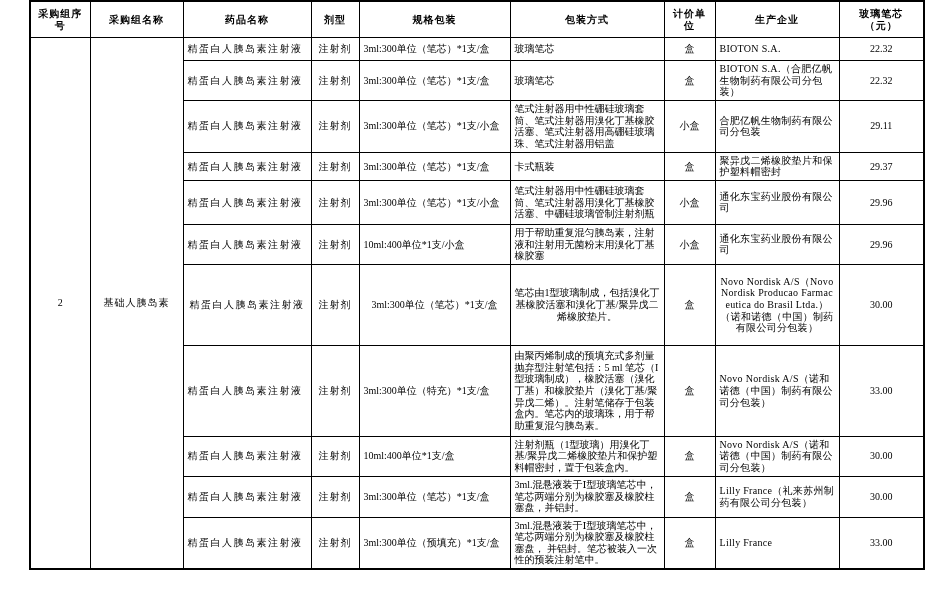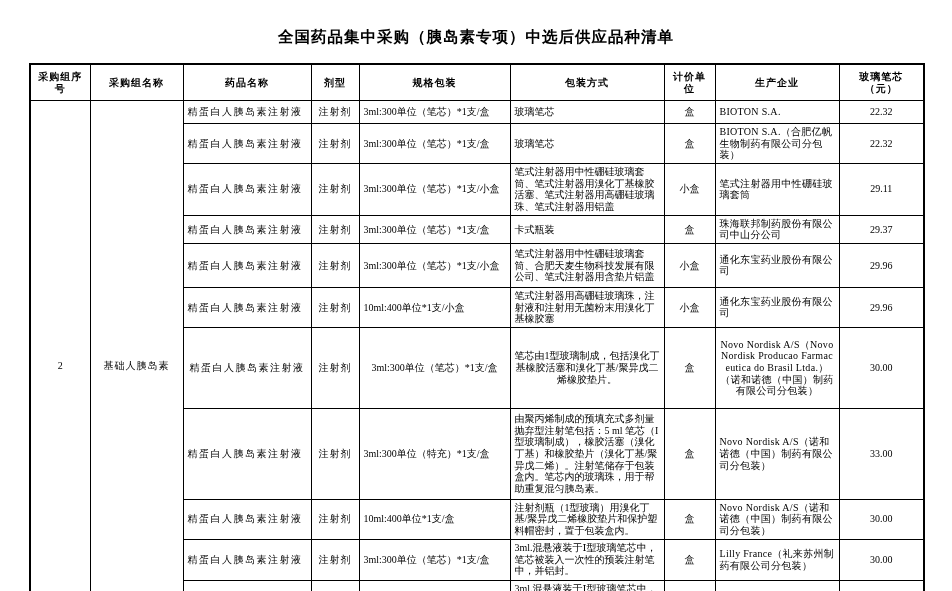--- a/index.html
+++ b/index.html
@@ -74,21 +74,20 @@
   tbody tr:nth-child(7)  td { height: 76px; text-align: center; }
   tbody tr:nth-child(8)  td { height: 86px; }
   tbody tr:nth-child(9)  td { height: 33px; }
   tbody tr:nth-child(10) td { height: 36px; }
   tbody tr:nth-child(11) td { height: 45px; }
 </style>
 </head>
 <body>
 
 <div class="page">
-  <h1 class="doc-title">全国药品集中采购（胰岛素专项）中选后供应品种清单</h1>
 
   <table class="listing">
     <colgroup>
       <col class="c-serial">
       <col class="c-group">
       <col class="c-drug">
       <col class="c-form">
       <col class="c-spec">
       <col class="c-packaging">
       <col class="c-unit">
@@ -128,46 +127,46 @@
           <td class="c-unit">盒</td>
           <td class="c-manufacturer">BIOTON S.A.（合肥亿帆生物制药有限公司分包装）</td>
           <td class="c-price">22.32</td>
         </tr>
         <tr>
           <td class="c-drug">精蛋白人胰岛素注射液</td>
           <td class="c-form">注射剂</td>
           <td class="c-spec">3ml:300单位（笔芯）*1支/小盒</td>
           <td class="c-packaging">笔式注射器用中性硼硅玻璃套筒、笔式注射器用溴化丁基橡胶活塞、笔式注射器用高硼硅玻璃珠、笔式注射器用铝盖</td>
           <td class="c-unit">小盒</td>
-          <td class="c-manufacturer">笔式注射器用中性硼硅玻璃套筒</td>
+          <td class="c-manufacturer">合肥亿帆生物制药有限公司分包装</td>
           <td class="c-price">29.11</td>
         </tr>
         <tr>
           <td class="c-drug">精蛋白人胰岛素注射液</td>
           <td class="c-form">注射剂</td>
           <td class="c-spec">3ml:300单位（笔芯）*1支/盒</td>
           <td class="c-packaging">卡式瓶装</td>
           <td class="c-unit">盒</td>
-          <td class="c-manufacturer">珠海联邦制药股份有限公司中山分公司</td>
+          <td class="c-manufacturer">聚异戊二烯橡胶垫片和保护塑料帽密封</td>
           <td class="c-price">29.37</td>
         </tr>
         <tr>
           <td class="c-drug">精蛋白人胰岛素注射液</td>
           <td class="c-form">注射剂</td>
           <td class="c-spec">3ml:300单位（笔芯）*1支/小盒</td>
-          <td class="c-packaging">笔式注射器用中性硼硅玻璃套筒、合肥天麦生物科技发展有限公司、笔式注射器用含垫片铝盖</td>
+          <td class="c-packaging">笔式注射器用中性硼硅玻璃套筒、笔式注射器用溴化丁基橡胶活塞、中硼硅玻璃管制注射剂瓶</td>
           <td class="c-unit">小盒</td>
           <td class="c-manufacturer">通化东宝药业股份有限公司</td>
           <td class="c-price">29.96</td>
         </tr>
         <tr>
           <td class="c-drug">精蛋白人胰岛素注射液</td>
           <td class="c-form">注射剂</td>
           <td class="c-spec">10ml:400单位*1支/小盒</td>
-          <td class="c-packaging">笔式注射器用高硼硅玻璃珠，注射液和注射用无菌粉末用溴化丁基橡胶塞</td>
+          <td class="c-packaging">用于帮助重复混匀胰岛素，注射液和注射用无菌粉末用溴化丁基橡胶塞</td>
           <td class="c-unit">小盒</td>
           <td class="c-manufacturer">通化东宝药业股份有限公司</td>
           <td class="c-price">29.96</td>
         </tr>
         <tr>
           <td class="c-drug">精蛋白人胰岛素注射液</td>
           <td class="c-form">注射剂</td>
           <td class="c-spec">3ml:300单位（笔芯）*1支/盒</td>
           <td class="c-packaging">笔芯由1型玻璃制成，包括溴化丁基橡胶活塞和溴化丁基/聚异戊二烯橡胶垫片。</td>
           <td class="c-unit">盒</td>
@@ -189,21 +188,21 @@
           <td class="c-spec">10ml:400单位*1支/盒</td>
           <td class="c-packaging">注射剂瓶（1型玻璃）用溴化丁基/聚异戊二烯橡胶垫片和保护塑料帽密封，置于包装盒内。</td>
           <td class="c-unit">盒</td>
           <td class="c-manufacturer">Novo Nordisk A/S（诺和诺德（中国）制药有限公司分包装）</td>
           <td class="c-price">30.00</td>
         </tr>
         <tr>
           <td class="c-drug">精蛋白人胰岛素注射液</td>
           <td class="c-form">注射剂</td>
           <td class="c-spec">3ml:300单位（笔芯）*1支/盒</td>
-          <td class="c-packaging">3ml.混悬液装于Ⅰ型玻璃笔芯中，笔芯被装入一次性的预装注射笔中，并铝封。</td>
+          <td class="c-packaging">3ml.混悬液装于Ⅰ型玻璃笔芯中，笔芯两端分别为橡胶塞及橡胶柱塞盘，并铝封。</td>
           <td class="c-unit">盒</td>
           <td class="c-manufacturer">Lilly France（礼来苏州制药有限公司分包装）</td>
           <td class="c-price">30.00</td>
         </tr>
         <tr>
           <td class="c-drug">精蛋白人胰岛素注射液</td>
           <td class="c-form">注射剂</td>
           <td class="c-spec">3ml:300单位（预填充）*1支/盒</td>
           <td class="c-packaging">3ml.混悬液装于Ⅰ型玻璃笔芯中，笔芯两端分别为橡胶塞及橡胶柱塞盘， 并铝封。笔芯被装入一次性的预装注射笔中。</td>
           <td class="c-unit">盒</td>

